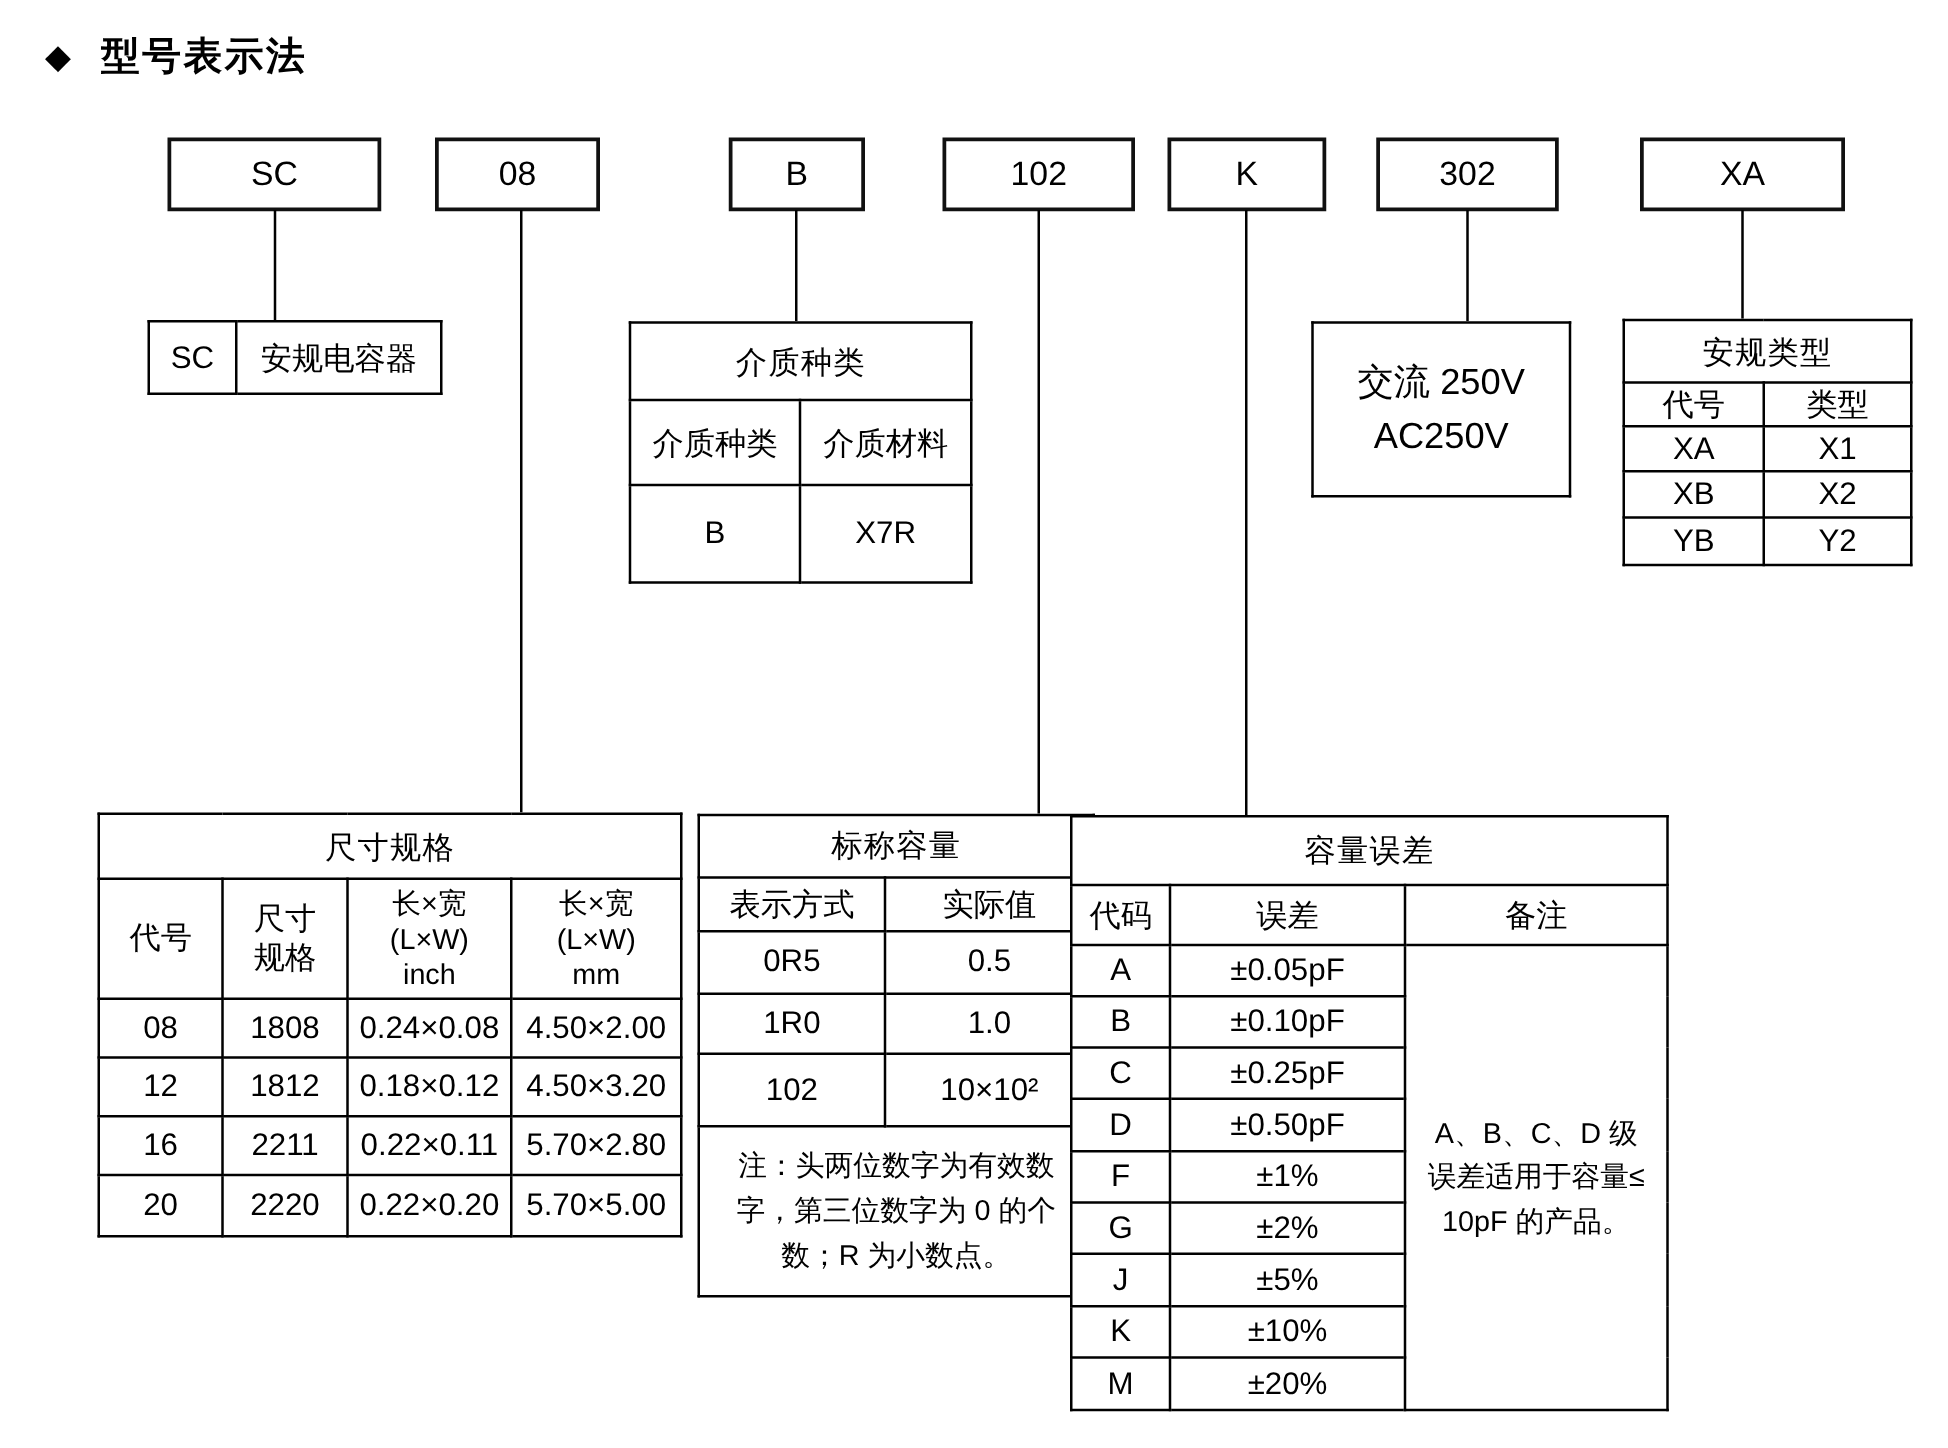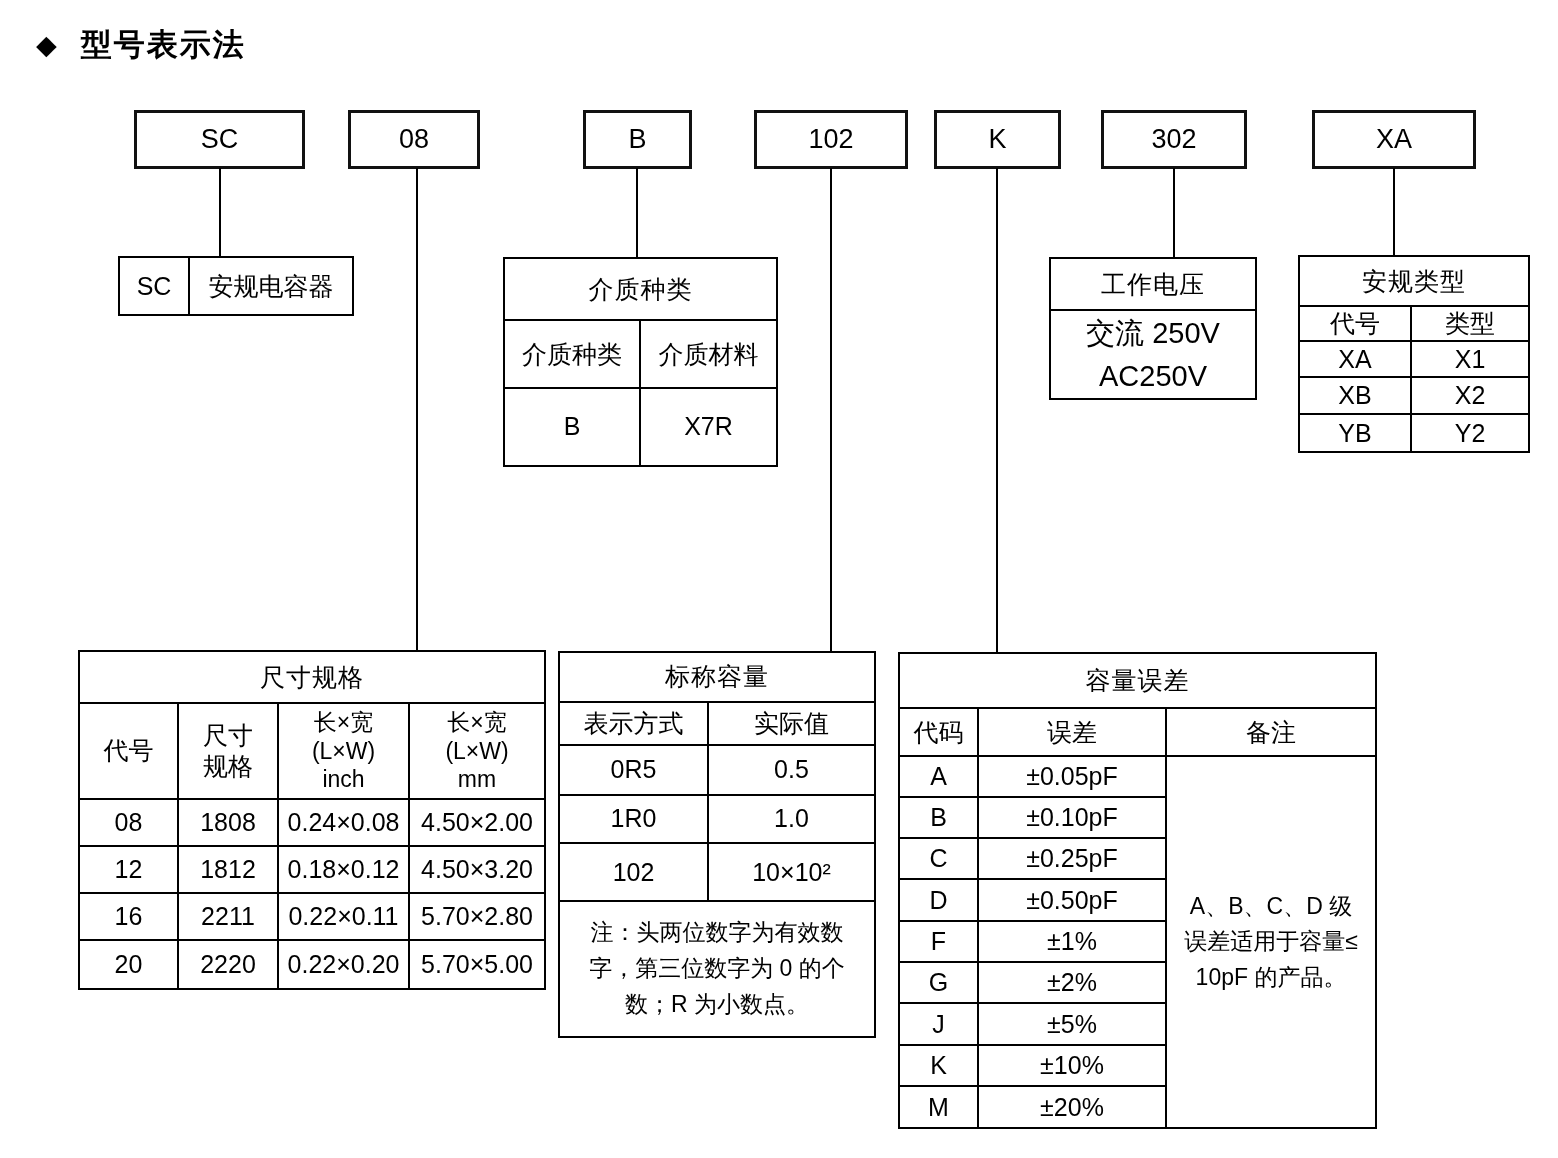--- a/index.html
+++ b/index.html
@@ -123,23 +123,20 @@
     </tr>
     <tr style="height:60px;">
       <td>B</td>
       <td>X7R</td>
     </tr>
   </tbody>
     </table>
 
   <table style="left:1049px; top:257px; width:208px; height:141px;">
     <tbody>
-        <tr style="height:52px;">
-      <td class="tbl-title">工作电压</td>
-    </tr>
     <tr style="height:89px;">
       <td>
         <div class="v2line">交流 250V</div>
         <div class="v2line">AC250V</div>
       </td>
     </tr>
   </tbody>
     </table>
 
   <table style="left:1298px; top:255px; width:230px; height:196px;">
@@ -243,21 +240,21 @@
     <tr style="height:55px;">
       <td>102</td>
       <td>10×10²</td>
     </tr>
     <tr style="height:131px;">
       <td colspan="2" class="note-cell">注：头两位数字为有效数字，第三位数字为 0 的个数；R 为小数点。</td>
     </tr>
   </tbody>
     </table>
 
-  <table style="left:898px; top:652px; width:477px; height:476px;">
+  <table style="left:856px; top:652px; width:477px; height:476px;">
     <colgroup>
         <col style="width:79px">
         <col style="width:188px">
         <col style="width:210px">
       </colgroup>
     <tbody>
         <tr style="height:55px;">
       <td colspan="3" class="tbl-title">容量误差</td>
     </tr>
     <tr style="height:48px;">

